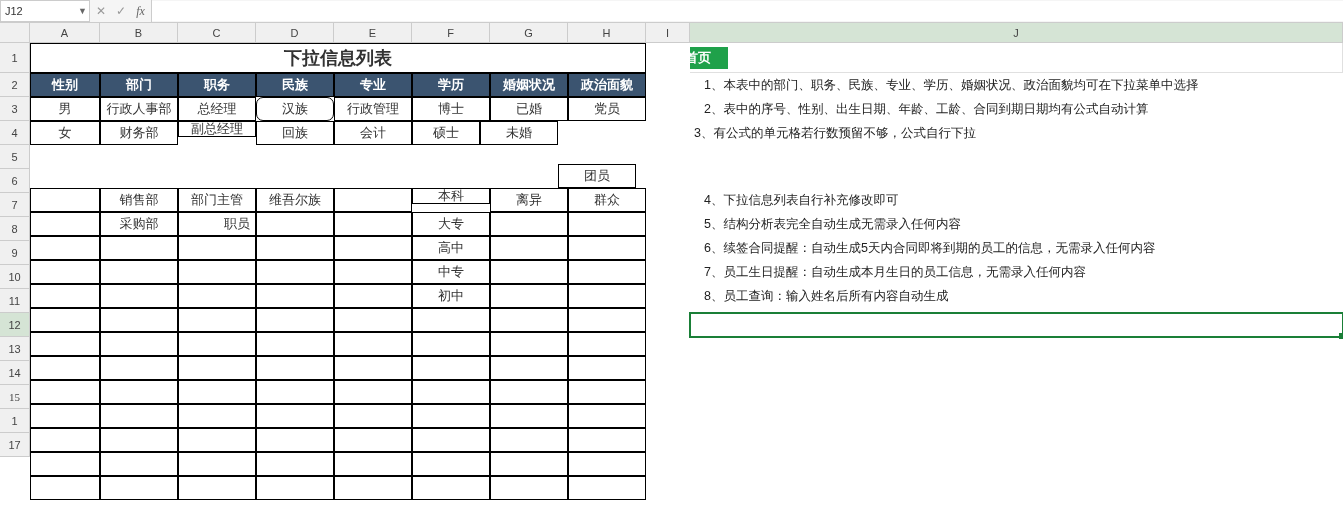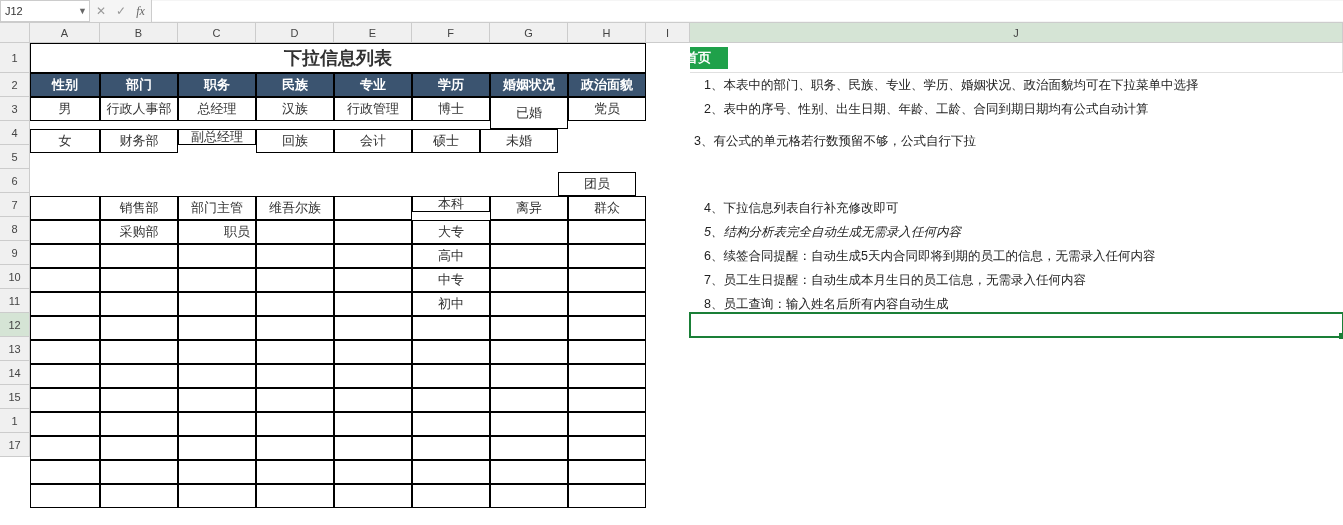--- a/index.html
+++ b/index.html
@@ -247,21 +247,21 @@
       <div class="rh" style="height: 24px;">5</div>
       <div class="rh" style="height: 24px;">6</div>
       <div class="rh" style="height: 24px;">7</div>
       <div class="rh" style="height: 24px;">8</div>
       <div class="rh" style="height: 24px;">9</div>
       <div class="rh" style="height: 24px;">10</div>
       <div class="rh" style="height: 24px;">11</div>
       <div class="rh sel" style="height: 24px;">12</div>
       <div class="rh" style="height: 24px;">13</div>
       <div class="rh" style="height: 24px;">14</div>
-      <div class="rh" style="height: 24px;">15</div>
+      <div class="rh" style="height: 24px; font-family: Liberation Serif, serif;">15</div>
       <div class="rh" style="height: 24px;">1</div>
       <div class="rh" style="height: 24px;">17</div>
     </div>
 
   <div class="grid-body" id="grid-body">
       <div class="grid-row">
         <div class="cell title-cell" style="width: 616px; height: 30px;">下拉信息列表</div>
         <div class="cell" style="width: 44px; height: 30px; border-right: none; border-bottom: none;"></div>
         <div class="cell" style="width: 653px; height: 30px; border-right: 1px solid rgb(224, 224, 224); border-bottom: 1px solid rgb(224, 224, 224); justify-content: flex-start;">
           <div class="home-btn" style="width: 60px; height: 22px; margin-left: -22px;">首页</div>
@@ -276,24 +276,24 @@
         <div class="cell header-cell" style="width: 78px; height: 24px;">学历</div>
         <div class="cell header-cell" style="width: 78px; height: 24px;">婚姻状况</div>
         <div class="cell header-cell" style="width: 78px; height: 24px;">政治面貌</div>
         <div class="cell" style="width: 44px; height: 24px; border: none;"></div>
         <div class="cell note-text" style="width: 653px; height: 24px; border: none;">1、本表中的部门、职务、民族、专业、学历、婚姻状况、政治面貌均可在下拉菜单中选择</div>
       </div>
       <div class="grid-row">
         <div class="cell data-cell" style="width: 70px; height: 24px;">男</div>
         <div class="cell data-cell" style="width: 78px; height: 24px;">行政人事部</div>
         <div class="cell data-cell" style="width: 78px; height: 24px;">总经理</div>
-        <div class="cell data-cell" style="width: 78px; height: 24px;">汉族</div>
+        <div class="cell data-cell" style="width: 78px; height: 24px; border-radius: 7px;">汉族</div>
         <div class="cell data-cell" style="width: 78px; height: 24px;">行政管理</div>
         <div class="cell data-cell" style="width: 78px; height: 24px;">博士</div>
-        <div class="cell data-cell" style="width: 78px; height: 32px;">已婚</div>
+        <div class="cell data-cell" style="width: 78px; height: 24px;">已婚</div>
         <div class="cell data-cell" style="width: 78px; height: 24px;">党员</div>
         <div class="cell" style="width: 44px; height: 24px; border: none;"></div>
         <div class="cell note-text" style="width: 653px; height: 24px; border: none;">2、表中的序号、性别、出生日期、年龄、工龄、合同到期日期均有公式自动计算</div>
       </div>
       <div class="grid-row">
         <div class="cell data-cell" style="width: 70px; height: 24px;">女</div>
         <div class="cell data-cell" style="width: 78px; height: 24px;">财务部</div>
         <div class="cell data-cell" style="width: 78px; height: 16px;">副总经理</div>
         <div class="cell data-cell" style="width: 78px; height: 24px;">回族</div>
         <div class="cell data-cell" style="width: 78px; height: 24px;">会计</div>
@@ -318,21 +318,21 @@
       <div class="grid-row">
         <div class="cell data-cell" style="width: 70px; height: 24px;"></div>
         <div class="cell data-cell" style="width: 78px; height: 24px;">采购部</div>
         <div class="cell data-cell" style="width: 78px; height: 24px; padding-left: 40px;">职员</div>
         <div class="cell data-cell" style="width: 78px; height: 24px;"></div>
         <div class="cell data-cell" style="width: 78px; height: 24px;"></div>
         <div class="cell data-cell" style="width: 78px; height: 24px;">大专</div>
         <div class="cell data-cell" style="width: 78px; height: 24px;"></div>
         <div class="cell data-cell" style="width: 78px; height: 24px;"></div>
         <div class="cell" style="width: 44px; height: 24px; border: none;"></div>
-        <div class="cell note-text" style="width: 653px; height: 24px; border: none; font-style: italic;">5、结构分析表完全自动生成无需录入任何内容</div>
+        <div class="cell note-text" style="width: 653px; height: 24px; border: none;">5、结构分析表完全自动生成无需录入任何内容</div>
       </div>
       <div class="grid-row">
         <div class="cell data-cell" style="width: 70px; height: 24px;"></div>
         <div class="cell data-cell" style="width: 78px; height: 24px;"></div>
         <div class="cell data-cell" style="width: 78px; height: 24px;"></div>
         <div class="cell data-cell" style="width: 78px; height: 24px;"></div>
         <div class="cell data-cell" style="width: 78px; height: 24px;"></div>
         <div class="cell data-cell" style="width: 78px; height: 24px;">高中</div>
         <div class="cell data-cell" style="width: 78px; height: 24px;"></div>
         <div class="cell data-cell" style="width: 78px; height: 24px;"></div>

